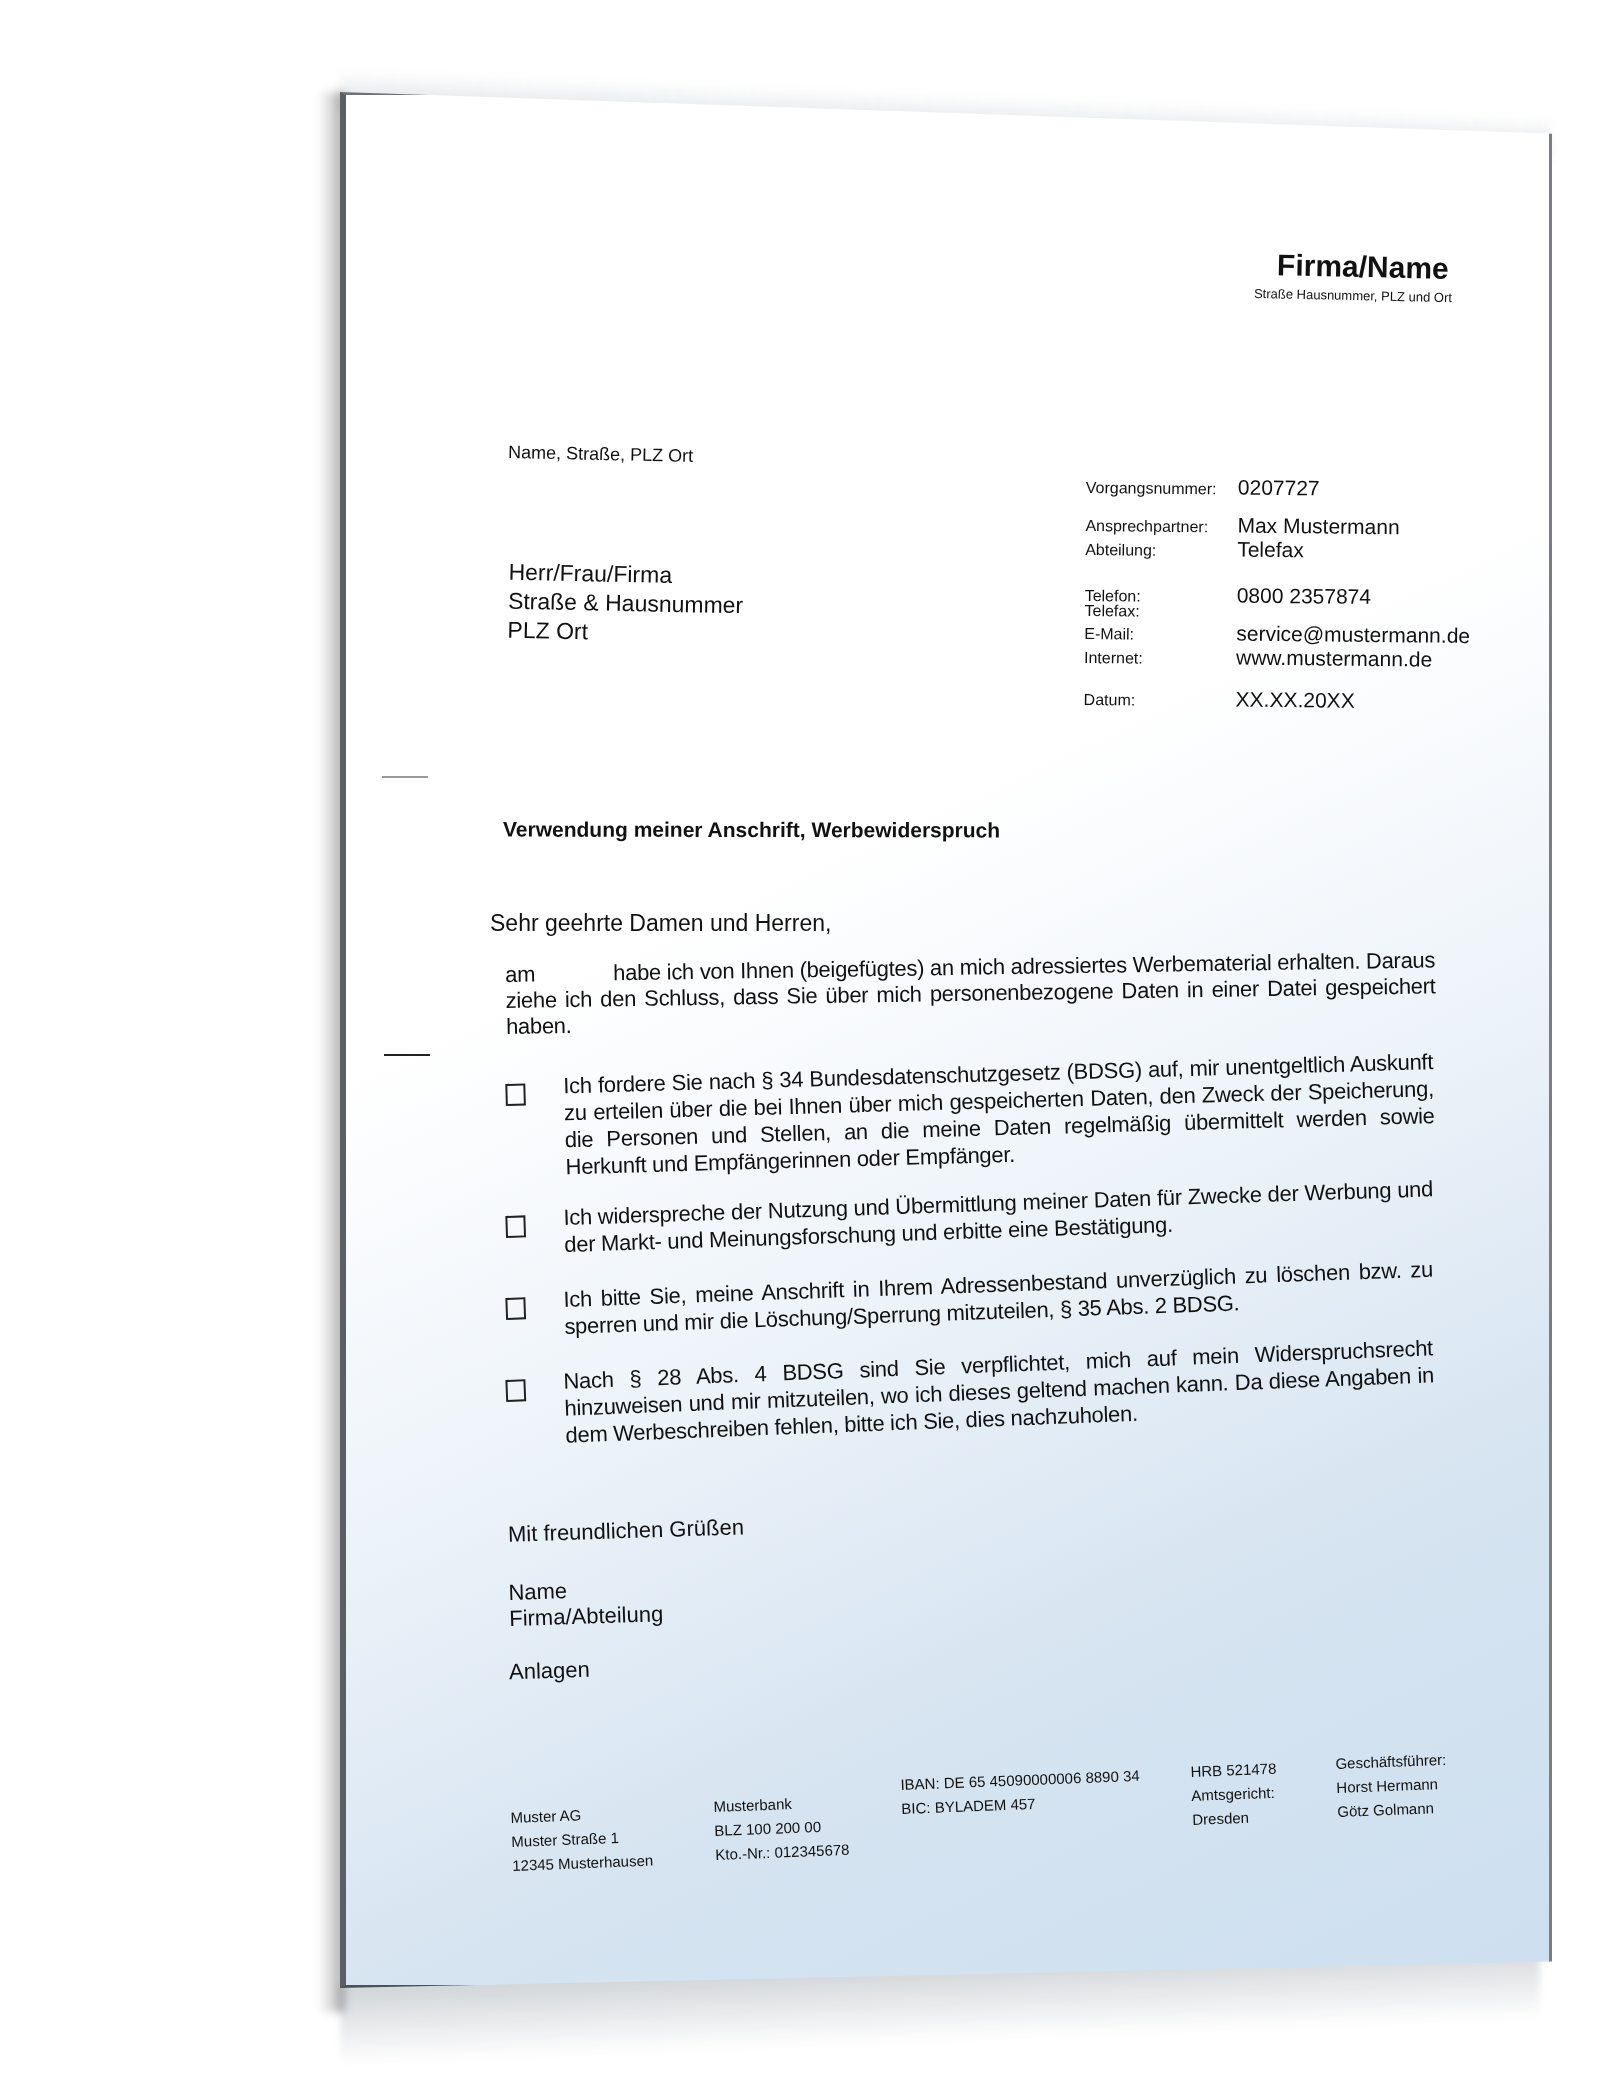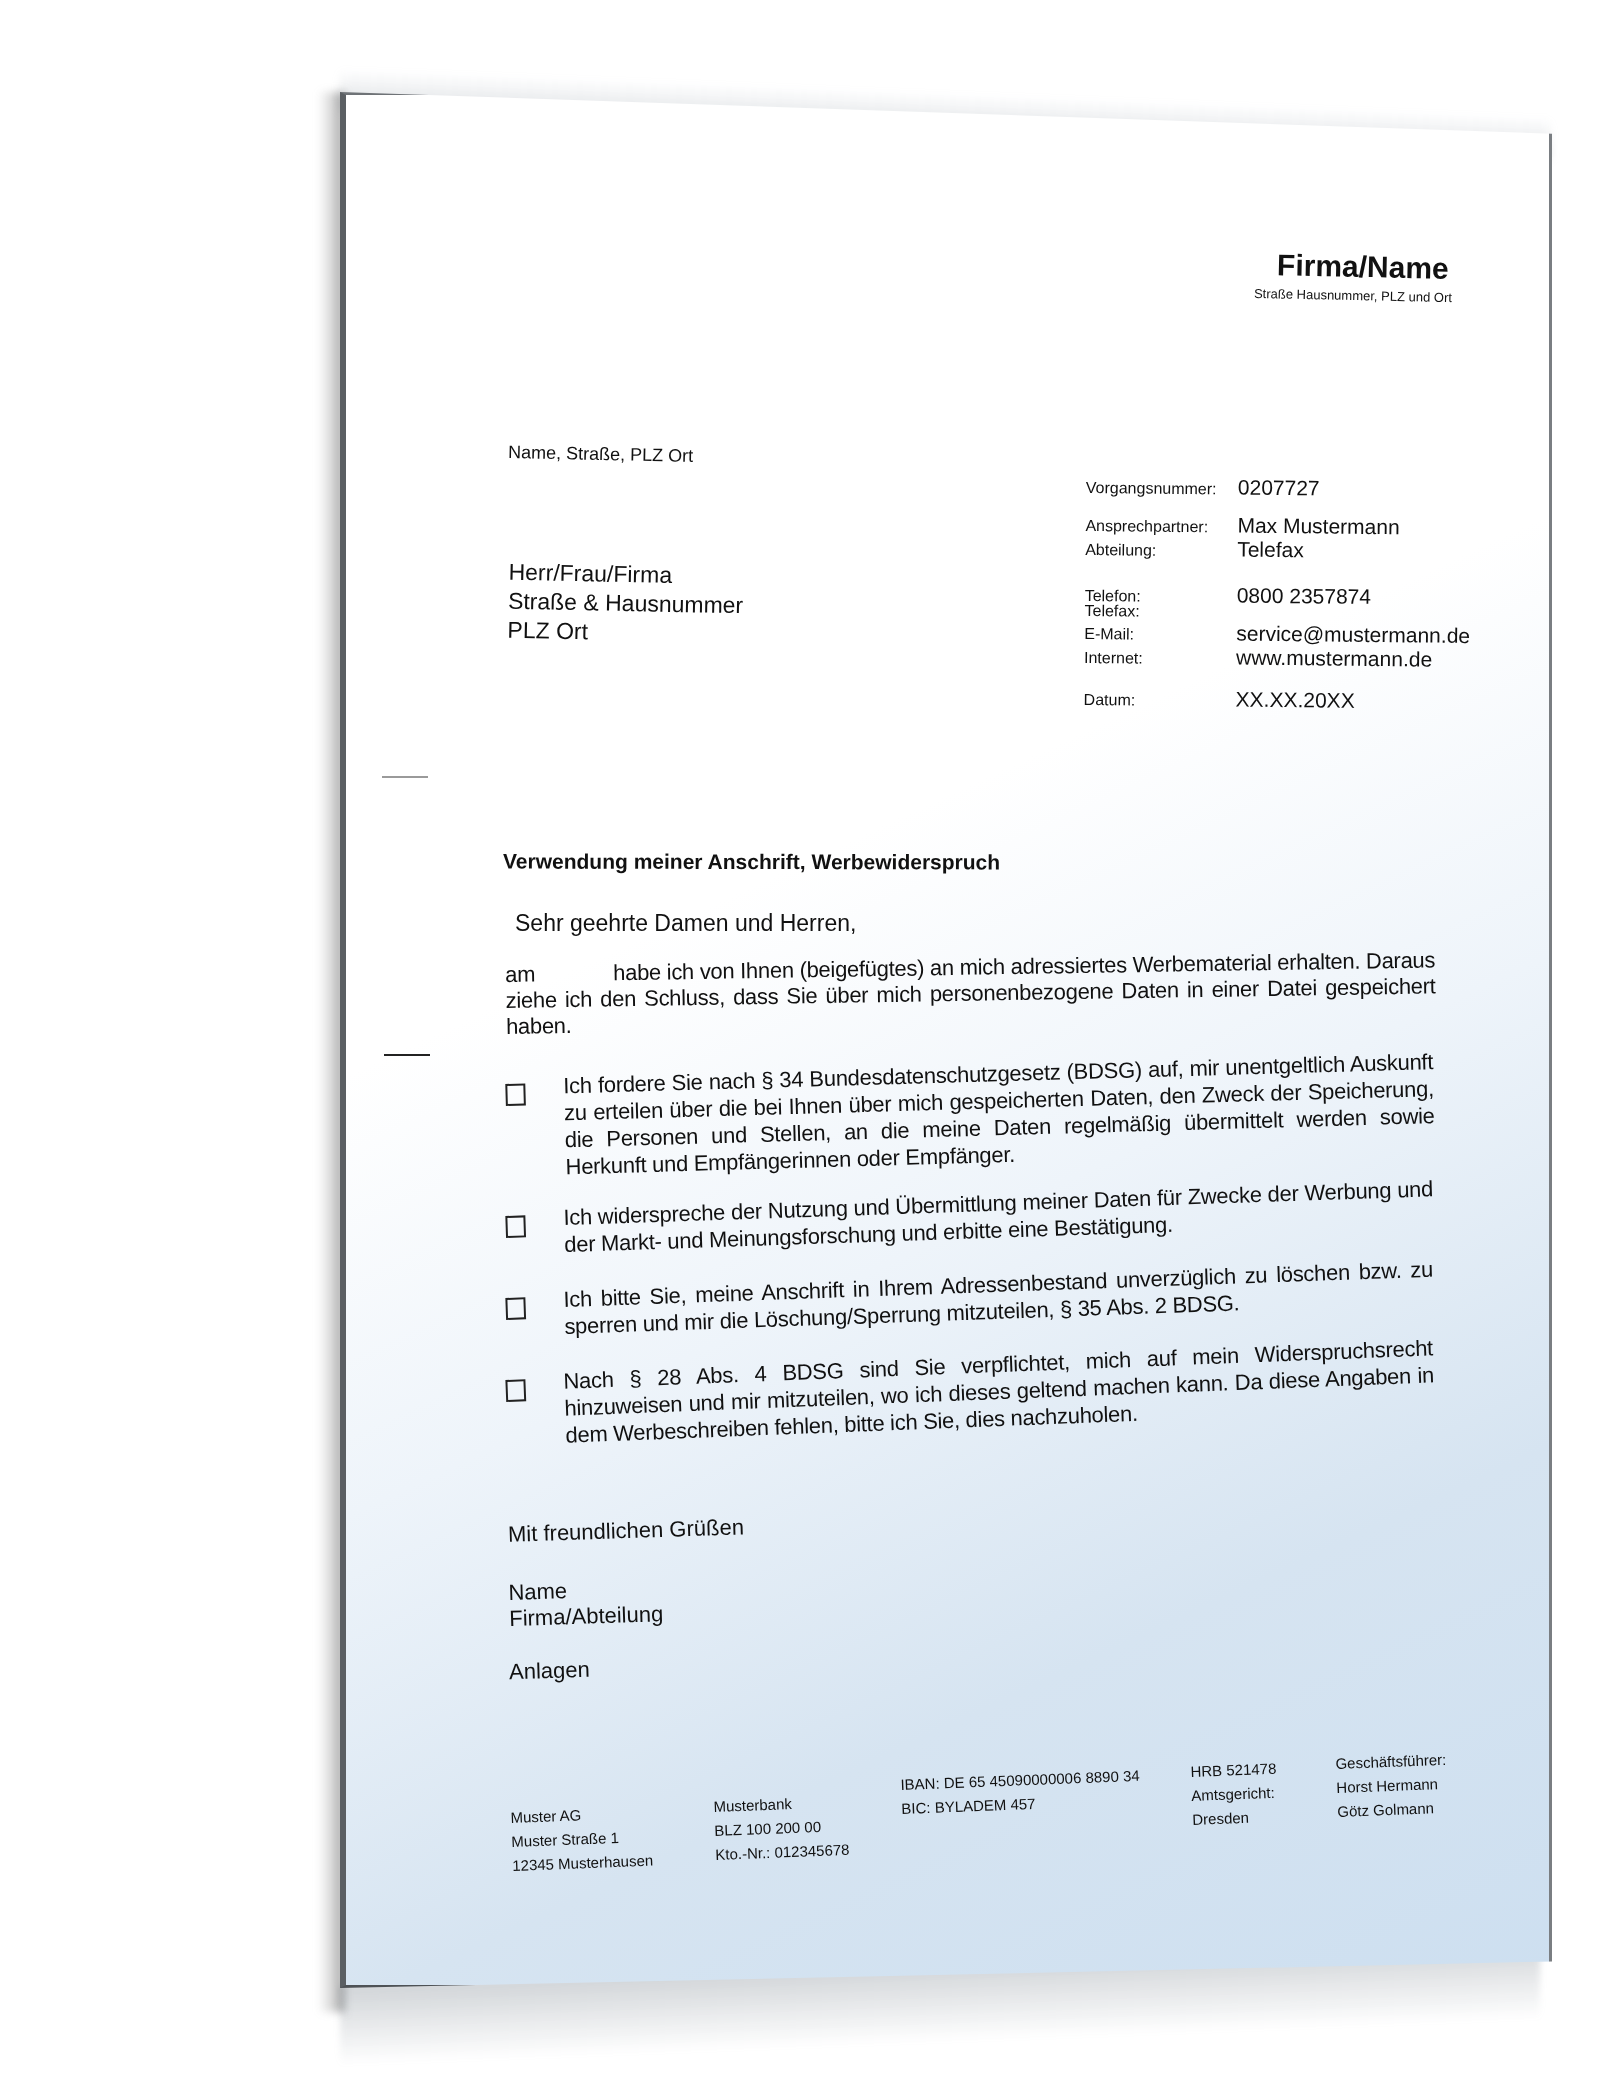--- a/index.html
+++ b/index.html
@@ -116,26 +116,26 @@
       background: #9a9a9a;
     }
     .fold-mark-2 {
       left: 384px; top: 1054px;
       width: 46px; height: 2px;
       background: #222;
     }
 
     
     .subject {
-      left: 503px; top: 850px;
+      left: 503px; top: 818px;
       font-size: 21px; font-weight: bold;
       transform: rotate(0.1deg);
     }
     .salutation {
-      left: 515px; top: 910px;
+      left: 490px; top: 910px;
       font-size: 23px;
     }
     .intro {
       left: 505px; top: 962px;
       width: 930px;
       font-size: 22px;
       line-height: 26px;
       white-space: normal;
       text-align: justify;
       transform: rotate(-0.9deg);

